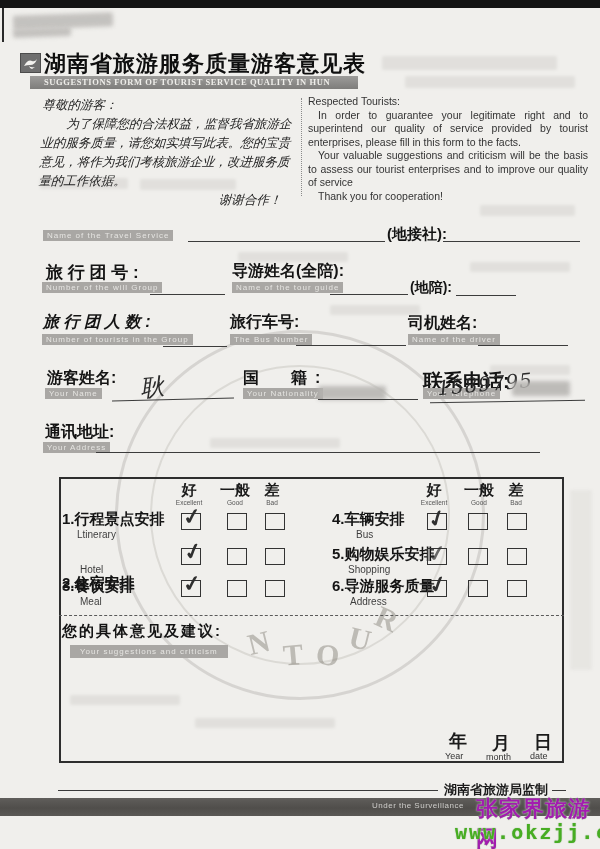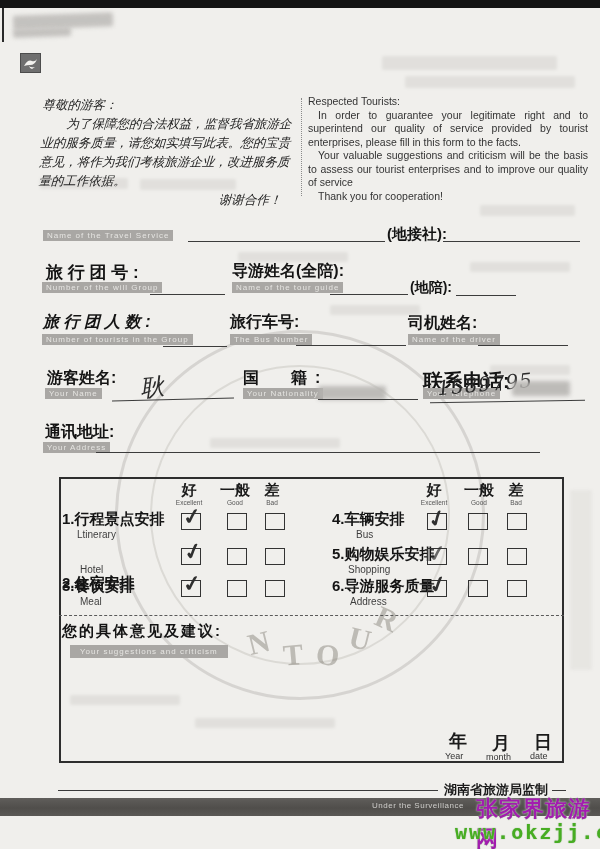--- a/index.html
+++ b/index.html
@@ -98,20 +98,22 @@
   <span class="abs seal-ch" style="left:283px;top:638px;transform:rotate(-5deg);">T</span>
   <span class="abs seal-ch" style="left:316px;top:638px;transform:rotate(5deg);">O</span>
   <span class="abs seal-ch" style="left:349px;top:622px;transform:rotate(14deg);">U</span>
   <span class="abs seal-ch" style="left:376px;top:602px;transform:rotate(24deg);">R</span>
 
   <div class="abs logo">
     <svg width="15" height="13" viewBox="0 0 15 13">
         <path d="M1 9 Q5 2 9 4 Q12 5 14 2 Q12 8 7 8 Q4 8 1 9 Z M6 9 Q8 11 12 10 L9 12 Q7 12 6 9 Z" fill="#f2f1ee"></path>
       </svg>
   </div>
+  <h1 class="abs title">湖南省旅游服务质量游客意见表</h1>
+  <div class="abs subtitle-bar">SUGGESTIONS FORM OF TOURIST SERVICE QUALITY IN HUN</div>
 
   <div class="abs intro-cn">
     <div>尊敬的游客：</div>
     <div class="body">为了保障您的合法权益，监督我省旅游企业的服务质量，请您如实填写此表。您的宝贵意见，将作为我们考核旅游企业，改进服务质量的工作依据。</div>
     <div class="closing">谢谢合作！</div>
   </div>
   <div class="abs intro-divider"></div>
   <div class="abs intro-en">
     <div>Respected Tourists:</div>
     <div class="p">In order to guarantee your legitimate right and to superintend our quality of service provided by tourist enterprises, please fill in this form to the facts.</div>

